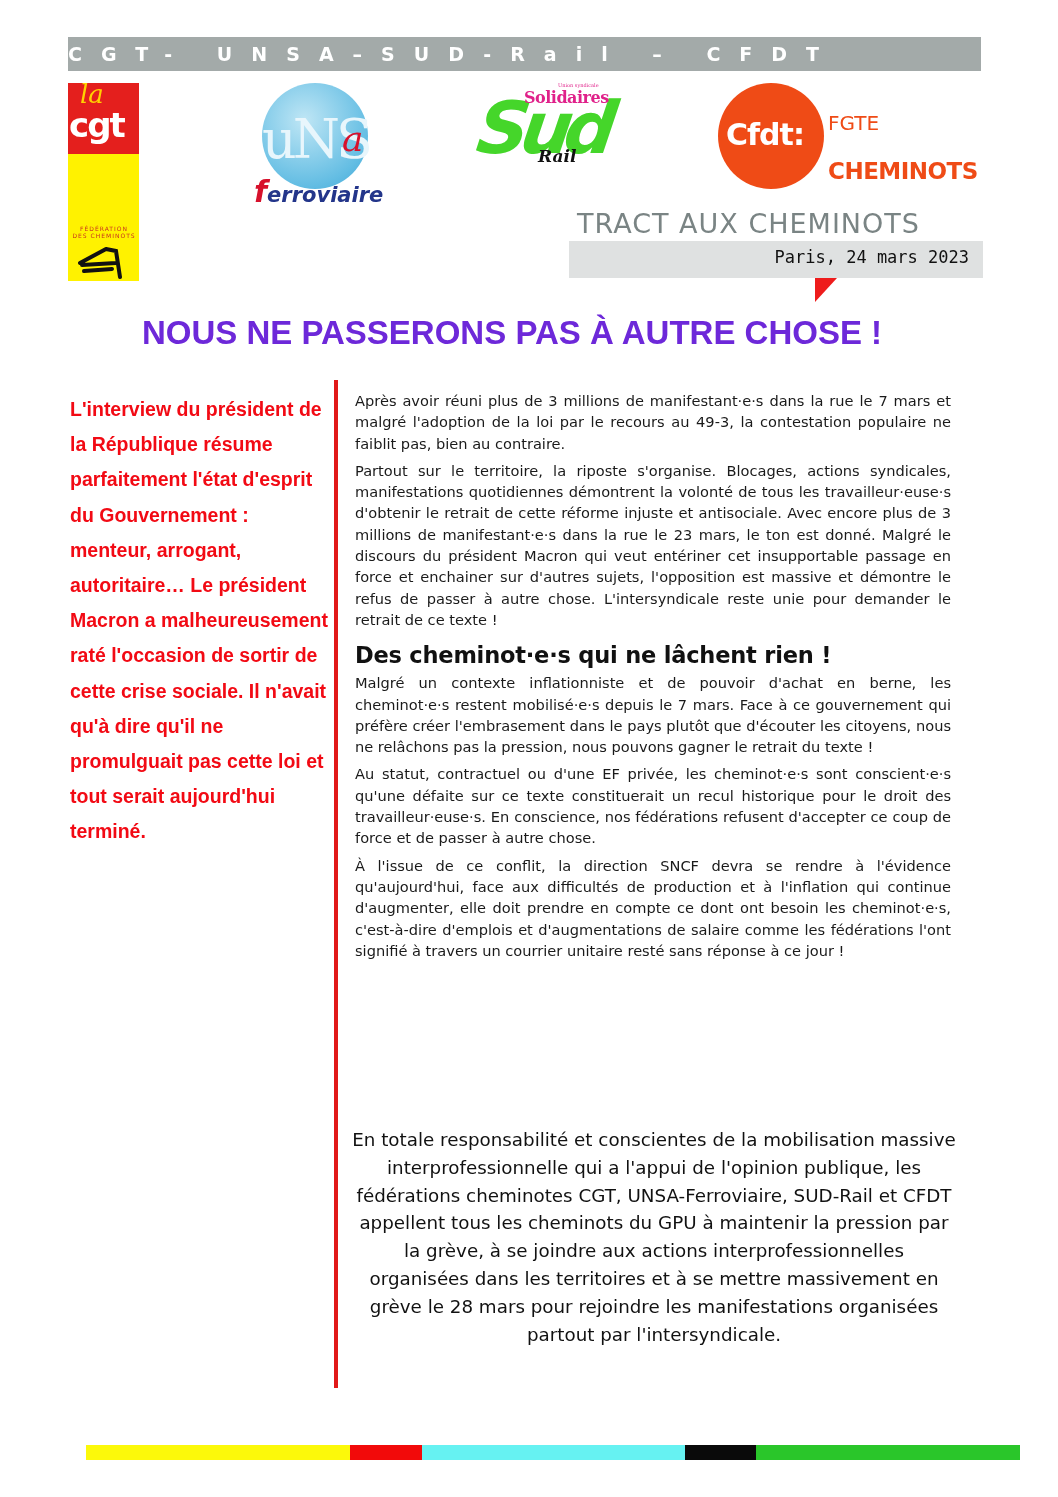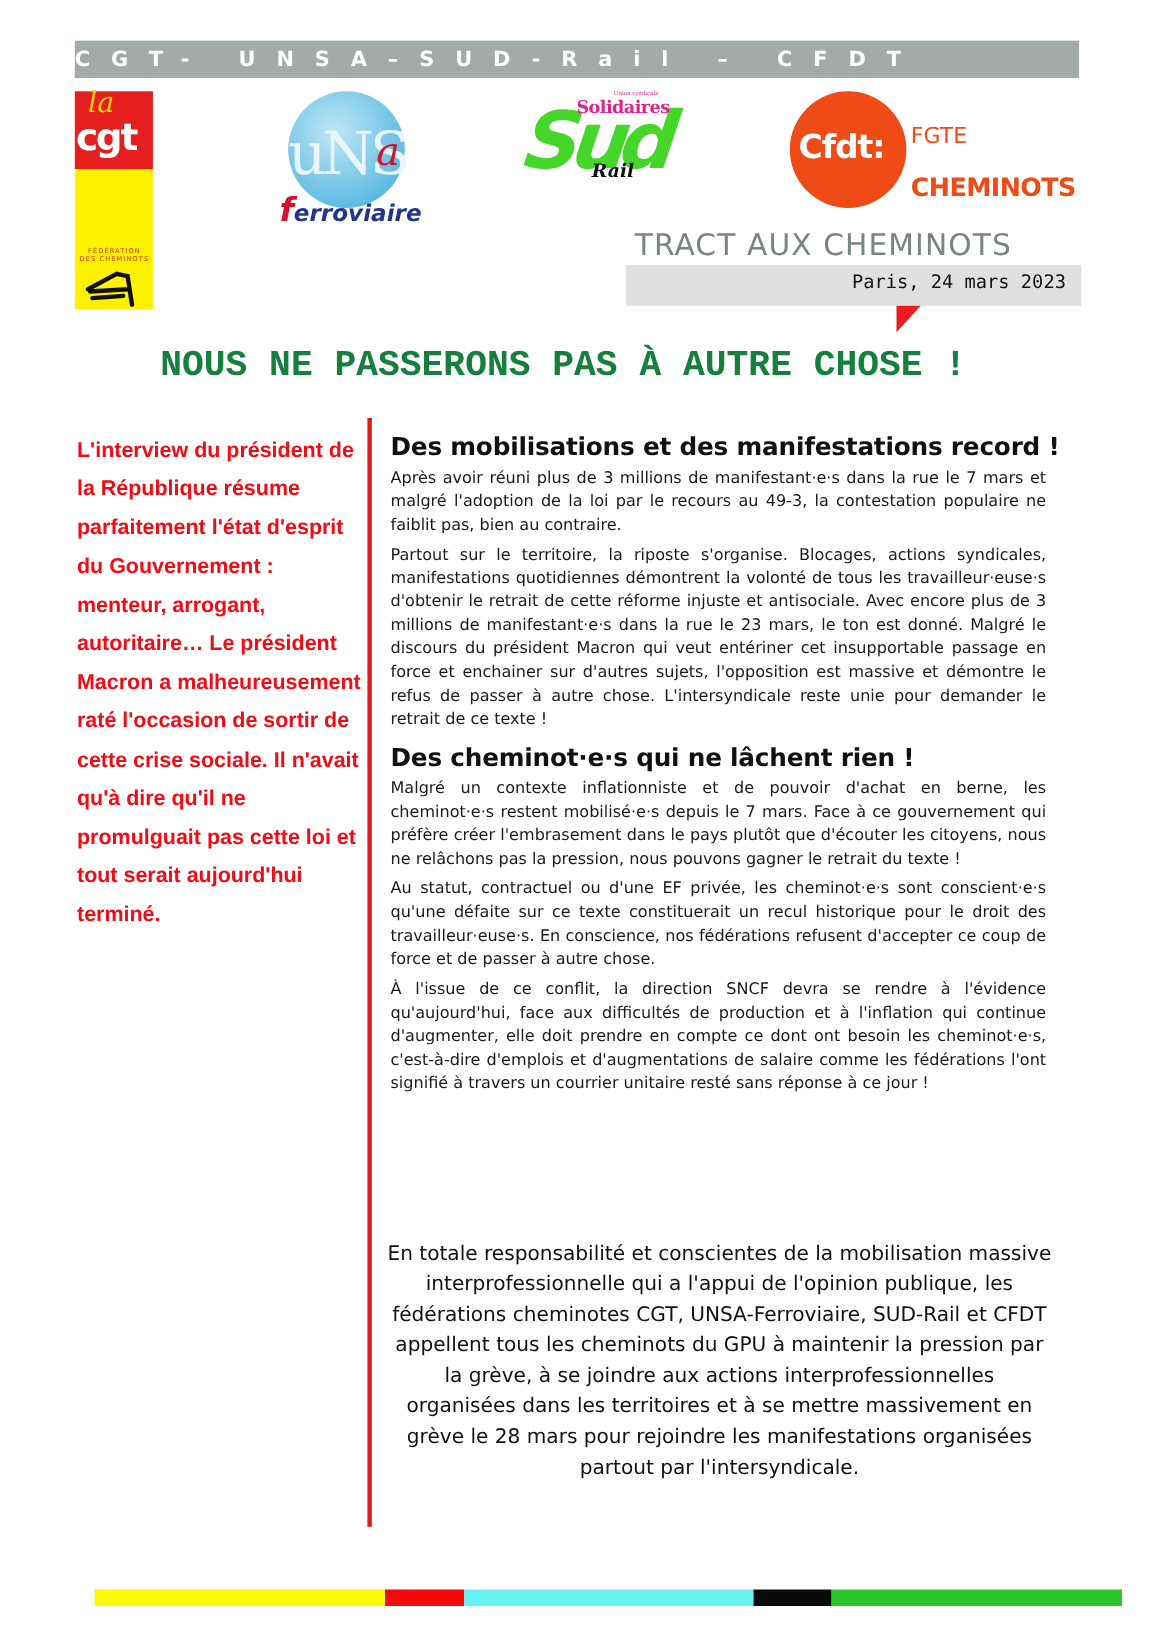--- a/index.html
+++ b/index.html
@@ -43,21 +43,21 @@
   .cfdt-word { position: absolute; left: 8px; top: 34px; font-family: "DejaVu Sans", sans-serif; font-weight: bold; color: #fff; font-size: 30px; letter-spacing: -1px; }
   .cfdt-fgte { position: absolute; left: 110px; top: 28px; font-family: "DejaVu Sans", sans-serif; color: #ef4b16; font-size: 20px; }
   .cfdt-chem { position: absolute; left: 110px; top: 54px; font-family: "DejaVu Sans", sans-serif; font-weight: bold; color: #ef4b16; font-size: 23px; letter-spacing: -0.5px; margin-top: 21px; }
 
   
   .tract-title { position: absolute; left: 577px; top: 208px; width: 400px; text-align: left; font-family: "DejaVu Sans", sans-serif; font-size: 27px; color: #7a8484; letter-spacing: 1px; }
   .tract-date-bar { position: absolute; left: 569px; top: 241px; width: 414px; height: 37px; background: #dfe1e1; }
   .tract-date { position: absolute; right: 14px; top: 6px; font-family: "DejaVu Sans Mono", monospace; font-size: 17px; color: #111; }
   .red-flag { position: absolute; left: 815px; top: 278px; width: 0; height: 0; border-top: 24px solid #ee1c1c; border-right: 22px solid transparent; }
 
-  .main-title { position: absolute; left: 0; top: 314px; width: 1024px; text-align: center; font-family: Liberation Mono, monospace; font-weight: bold; font-size: 33px; color: #15803d; letter-spacing: 0px; transform: scaleX(1.0); }
+  .main-title { position: absolute; left: 0; top: 314px; width: 1024px; text-align: center; font-family: Liberation Sans, sans-serif; font-weight: bold; font-size: 33px; color: #6d28d9; letter-spacing: 0px; transform: scaleX(1.0); }
 
   
   .left-col { position: absolute; left: 70px; top: 392px; width: 262px; }
   .left-para { font-family: "Liberation Sans", sans-serif; font-weight: bold; font-size: 19.5px; line-height: 35.2px; color: #f20a14; }
   .left-para + .left-para { margin-top: 3px; }
   .divider { position: absolute; left: 334px; top: 380px; width: 4px; height: 1008px; background: #e11919; }
 
   
   .right-col { position: absolute; left: 355px; top: 390px; width: 596px; }
   .section-heading { font-family: "DejaVu Sans", sans-serif; font-size: 22.5px; color: #111; line-height: 34px; letter-spacing: -0.2px; white-space: nowrap; }
@@ -118,21 +118,20 @@
 
 <h1 class="main-title">NOUS NE PASSERONS PAS À AUTRE CHOSE !</h1>
 
 <div class="left-col">
   <p class="left-para">L'interview du président de la République résume parfaitement l'état d'esprit du Gouvernement : menteur, arrogant, autoritaire… Le président Macron a malheureusement raté l'occasion de sortir de cette crise sociale. Il n'avait qu'à dire qu'il ne promulguait pas cette loi et tout serait aujourd'hui terminé.</p>
 </div>
 
 <div class="divider"></div>
 
 <div class="right-col">
-  <h2 class="section-heading">Des mobilisations et des manifestations record !</h2>
   <p class="body-para">Après avoir réuni plus de 3 millions de manifestant·e·s dans la rue le 7 mars et malgré l'adoption de la loi par le recours au 49-3, la contestation populaire ne faiblit pas, bien au contraire.</p>
   <p class="body-para s1">Partout sur le territoire, la riposte s'organise. Blocages, actions syndicales, manifestations quotidiennes démontrent la volonté de tous les travailleur·euse·s d'obtenir le retrait de cette réforme injuste et antisociale. Avec encore plus de 3 millions de manifestant·e·s dans la rue le 23 mars, le ton est donné. Malgré le discours du président Macron qui veut entériner cet insupportable passage en force et enchainer sur d'autres sujets, l'opposition est massive et démontre le refus de passer à autre chose. L'intersyndicale reste unie pour demander le retrait de ce texte !</p>
   <h2 class="section-heading s2-heading">Des cheminot·e·s qui ne lâchent rien !</h2>
   <p class="body-para">Malgré un contexte inflationniste et de pouvoir d'achat en berne, les cheminot·e·s restent mobilisé·e·s depuis le 7 mars. Face à ce gouvernement qui préfère créer l'embrasement dans le pays plutôt que d'écouter les citoyens, nous ne relâchons pas la pression, nous pouvons gagner le retrait du texte !</p>
   <p class="body-para">Au statut, contractuel ou d'une EF privée, les cheminot·e·s sont conscient·e·s qu'une défaite sur ce texte constituerait un recul historique pour le droit des travailleur·euse·s. En conscience, nos fédérations refusent d'accepter ce coup de force et de passer à autre chose.</p>
   <p class="body-para">À l'issue de ce conflit, la direction SNCF devra se rendre à l'évidence qu'aujourd'hui, face aux difficultés de production et à l'inflation qui continue d'augmenter, elle doit prendre en compte ce dont ont besoin les cheminot·e·s, c'est-à-dire d'emplois et d'augmentations de salaire comme les fédérations l'ont signifié à travers un courrier unitaire resté sans réponse à ce jour !</p>
 </div>
 
 <p class="callout">En totale responsabilité et conscientes de la mobilisation massive interprofessionnelle qui a l'appui de l'opinion publique, les fédérations cheminotes CGT, UNSA-Ferroviaire, SUD-Rail et CFDT appellent tous les cheminots du GPU à maintenir la pression par la grève, à se joindre aux actions interprofessionnelles organisées dans les territoires et à se mettre massivement en grève le 28 mars pour rejoindre les manifestations organisées partout par l'intersyndicale.</p>
 

